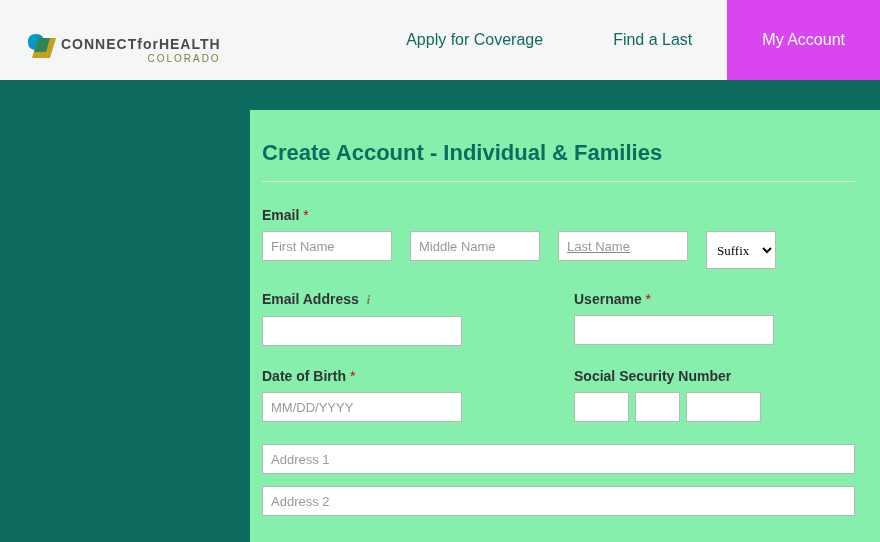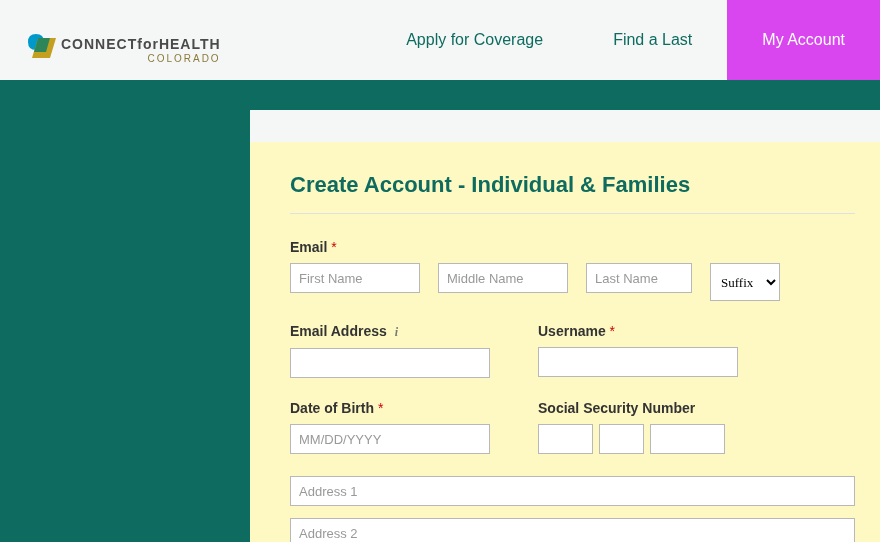--- a/index.html
+++ b/index.html
@@ -12,32 +12,32 @@
     .logo-health { font-weight: bold; font-size: 14px; color: #4a4a4a; letter-spacing: 1px; }
     .logo-sub { font-size: 10px; color: #8a7a3a; letter-spacing: 2px; margin-top: 2px; text-align: right; }
     .nav { display: flex; margin-left: auto; height: 100%; }
     .nav-item { display: flex; align-items: center; justify-content: center; padding: 0 35px; font-weight: normal; font-size: 16px; cursor: pointer; }
     .nav-item.apply { color: #0e6b5f; }
     .nav-item.find { color: #0e6b5f; }
     .nav-item.account { background: #d946ef; color: #fff; }
     .teal-bar { background: #0e6b5f; height: 30px; width: 100%; }
     .main { display: flex; height: calc(100% - 110px); }
     .sidebar { width: 250px; background: #0e6b5f; }
-    .content { flex: 1; background: #fef9c3; padding: 30px 25px 0 40px; overflow: hidden; margin-top: 32px; }
+    .content { flex: 1; background: #86efac; padding: 30px 25px 0 12px; overflow: hidden; }
     h1.page-title { color: #0e6b5f; font-size: 22px; font-weight: bold; margin-bottom: 15px; }
     .divider { border: none; border-top: 1px solid #e0e0e0; margin-bottom: 25px; }
     .form-label { display: block; font-weight: bold; font-size: 14px; color: #333; margin-bottom: 8px; }
     .form-label.teal { color: #0e6b5f; }
     .req { color: #cc0000; font-weight: normal; }
     .row { display: flex; gap: 18px; margin-bottom: 22px; }
     .field-group { display: flex; flex-direction: column; }
     input[type="text"] { border: 1px solid #b8b8b8; font-size: 13px; padding: 6px 8px; height: 30px; background: #fff; color: #888; }
     input[type="text"]::placeholder { color: #999; }
     select { border: 1px solid #b8b8b8; font-size: 13px; padding: 4px 6px; height: 38px; background: #fff; font-family: Liberation Serif, serif; }
-    .col2 { display: flex; gap: 48px; margin-bottom: 22px; }
+    .col2 { display: flex; gap: 112px; margin-bottom: 22px; }
     .ssn-group { display: flex; gap: 6px; }
     .addr-row { display: flex; align-items: center; gap: 120px; margin-bottom: 10px; }
     .checkbox-wrap { display: flex; align-items: center; gap: 6px; font-size: 13px; color: #555; }
     .checkbox-wrap input { width: 14px; height: 14px; }
     .full-input { width: 100%; }
     .info-icon { font-style: italic; font-family: Georgia, serif; font-size: 12px; color: #777; margin-left: 4px; }
   </style>
 </head>
 <body>
 
@@ -70,21 +70,21 @@
   <div class="sidebar"></div>
   <div class="content">
     <h1 class="page-title">Create Account - Individual &amp; Families</h1>
     <hr class="divider">
 
     <div>
       <label class="form-label"><span>Email</span> <span class="req">*</span></label>
       <div class="row">
         <input type="text" style="width: 130px;" placeholder="First Name">
         <input type="text" style="width: 130px;" placeholder="Middle Name">
-        <input type="text" style="width: 106px;" placeholder="Last Name">
+        <input type="text" style="width: 130px; text-decoration: underline;" placeholder="Last Name">
         <select style="width:70px">
           <option>Suffix</option>
         </select>
       </div>
     </div>
 
     <div class="col2">
       <div class="field-group">
         <label class="form-label"><span>Email Address</span> <span class="info-icon">i</span></label>
         <input type="text" style="width: 200px;">

